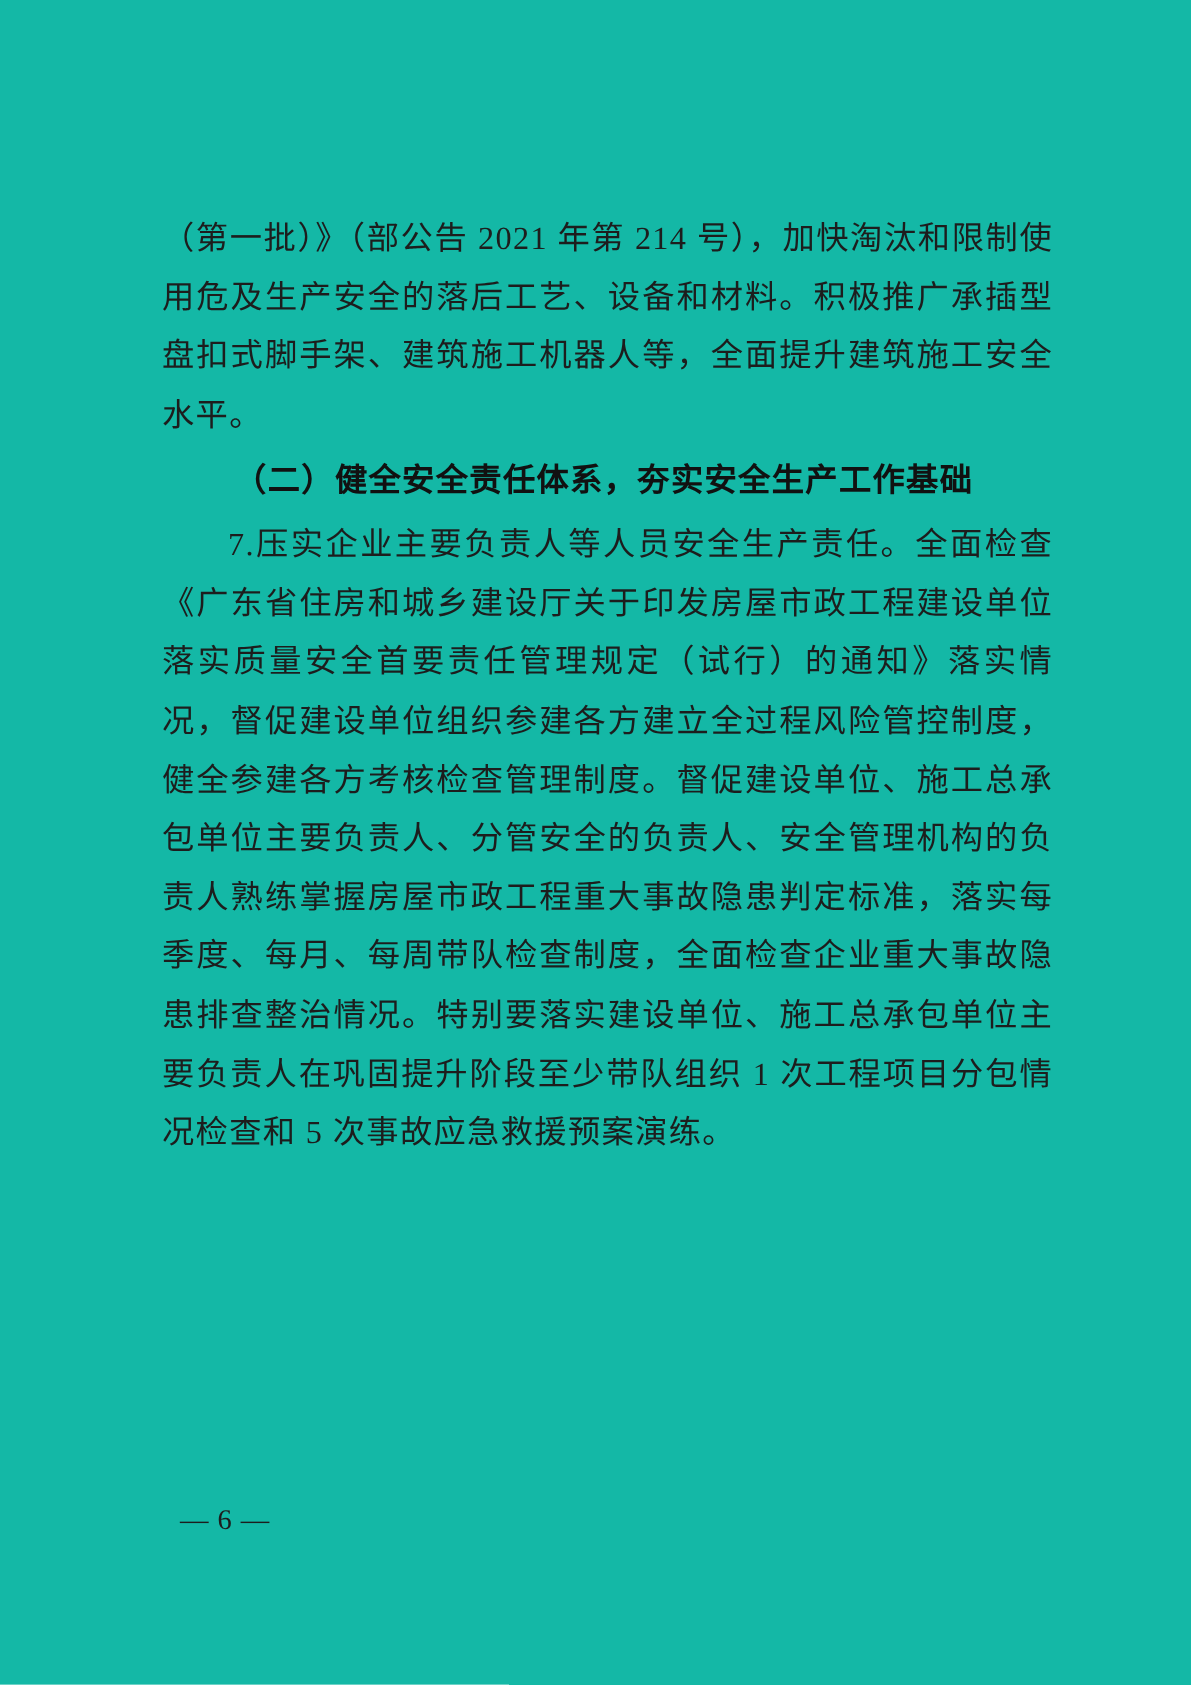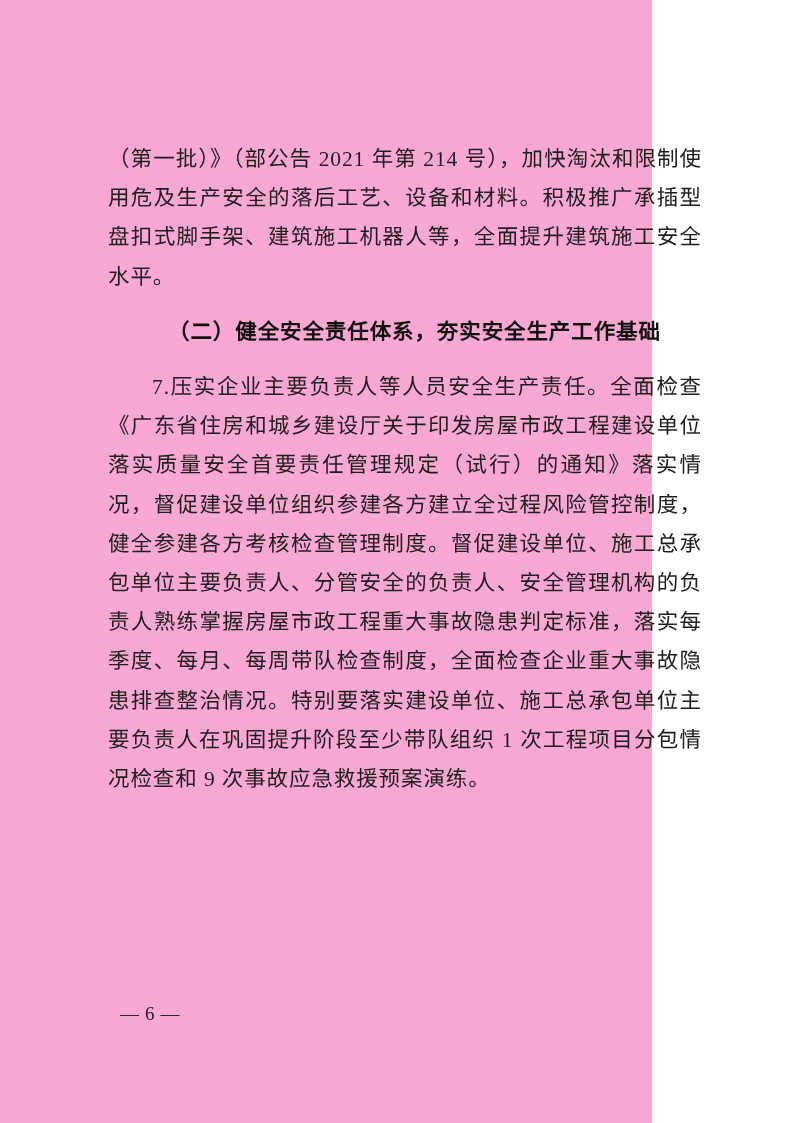--- a/index.html
+++ b/index.html
@@ -15,23 +15,23 @@
     overflow: hidden;
     font-family: "Liberation Serif", "DejaVu Serif", serif;
     color: #1b1b1b;
     -webkit-font-smoothing: antialiased;
   }
 
   .page {
     position: absolute;
     left: 0;
     top: 0;
-    width: 652px;
+    width: 794px;
     height: 1123px;
-    background: #f9a8d4;
+    background: #14b8a6;
   }
 
   .content {
     position: absolute;
     left: 108px;
     top: 140px;
     width: 594px;
   }
 
   
@@ -62,21 +62,21 @@
   }
 
   .heading {
     font-family: "Liberation Serif", "DejaVu Serif", serif;
     font-size: 21.5px;
     line-height: 39.2px;
     font-weight: bold;
     letter-spacing: 0.9px;
     color: #111111;
     text-indent: 2.05em;
-    margin: 16px;
+    margin: 4px;
     text-align: left;
   }
 
   .footer {
     position: absolute;
     left: 108px;
     top: 1003px;
     width: 594px;
     font-family: "Liberation Serif", "DejaVu Serif", serif;
     font-size: 19px;
@@ -91,21 +91,21 @@
 <body>
 
 <div class="page">
 
   <div class="content">
 
     <p class="body-line continuation para">（第一批）》（部公告 2021 年第 214 号），加快淘汰和限制使用危及生产安全的落后工艺、设备和材料。积极推广承插型盘扣式脚手架、建筑施工机器人等，全面提升建筑施工安全水平。</p>
 
     <h2 class="heading">（二）健全安全责任体系，夯实安全生产工作基础</h2>
 
-    <p class="para para-indent">7.压实企业主要负责人等人员安全生产责任。全面检查《广东省住房和城乡建设厅关于印发房屋市政工程建设单位落实质量安全首要责任管理规定（试行）的通知》落实情况，督促建设单位组织参建各方建立全过程风险管控制度，健全参建各方考核检查管理制度。督促建设单位、施工总承包单位主要负责人、分管安全的负责人、安全管理机构的负责人熟练掌握房屋市政工程重大事故隐患判定标准，落实每季度、每月、每周带队检查制度，全面检查企业重大事故隐患排查整治情况。特别要落实建设单位、施工总承包单位主要负责人在巩固提升阶段至少带队组织 1 次工程项目分包情况检查和 9 次事故应急救援预案演练。</p>
+    <p class="para para-indent">7.压实企业主要负责人等人员安全生产责任。全面检查《广东省住房和城乡建设厅关于印发房屋市政工程建设单位落实质量安全首要责任管理规定（试行）的通知》落实情况，督促建设单位组织参建各方建立全过程风险管控制度，健全参建各方考核检查管理制度。督促建设单位、施工总承包单位主要负责人、分管安全的负责人、安全管理机构的负责人熟练掌握房屋市政工程重大事故隐患判定标准，落实每季度、每月、每周带队检查制度，全面检查企业重大事故隐患排查整治情况。特别要落实建设单位、施工总承包单位主要负责人在巩固提升阶段至少带队组织 1 次工程项目分包情况检查和 5 次事故应急救援预案演练。</p>
 
 
   </div>
 
   <div class="footer">
     <span>—</span><span class="pgnum">6</span><span>—</span>
   </div>
 
 </div>
 

